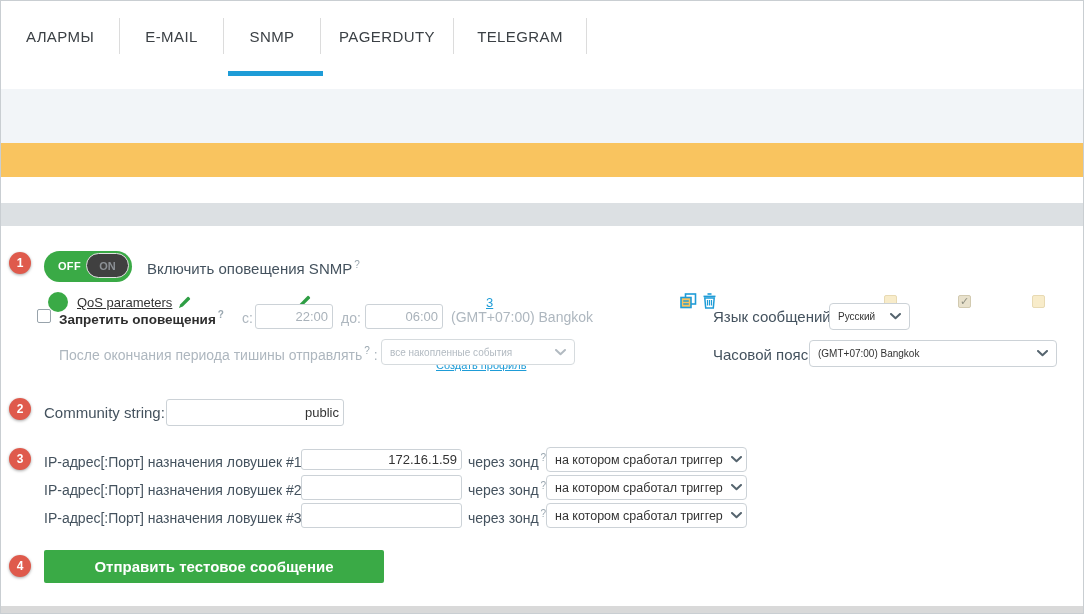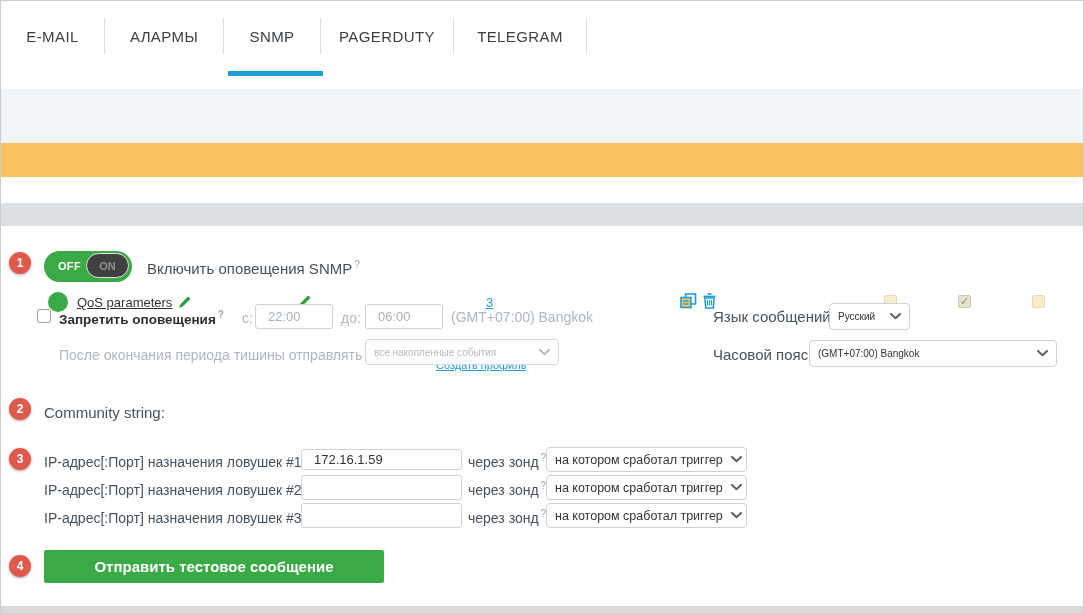--- a/index.html
+++ b/index.html
@@ -50,21 +50,21 @@
     border-radius:13px;box-sizing:border-box;display:flex;align-items:center;justify-content:center;
     color:#8c9196;font-size:11px;font-weight:bold;
   }
   .lbl{position:absolute;font-size:15px;color:#44525e;white-space:nowrap;}
   .lbl-sm{font-size:14px;}
   .lbl-dark{color:#2e2e2e;font-weight:bold;font-size:13.5px;}
   .lbl-gray{color:#aeb7bf;}
   .cb{position:absolute;left:36px;top:308px;width:14px;height:14px;border:1px solid #98a3ab;border-radius:2px;background:#fff;cursor:pointer;box-sizing:border-box;}
   .txt{
     position:absolute;box-sizing:border-box;border:1px solid #ccd2d7;border-radius:3px;background:#fff;
-    text-align:left;font-size:13px;color:#333;font-family:inherit;outline:none;padding:0 12px;
+    text-align:right;font-size:13px;color:#333;font-family:inherit;outline:none;padding:0 4px;
   }
   .txt.dis{color:#a9b2ba;}
   .sel{
     position:absolute;box-sizing:border-box;border:1px solid #ccd2d7;border-radius:4px;background:#fff;
     display:flex;align-items:center;justify-content:space-between;font-size:10px;color:#333;
     padding:0 8px;cursor:pointer;white-space:nowrap;
   }
   .sel .chev{color:#55646e;display:inline-flex;margin-left:8px;flex:0 0 auto;}
   .sel.dis{color:#b2bac1;border-color:#d6dbde;}
   .sel.dis .chev{color:#b2bac1;}
@@ -74,22 +74,22 @@
     display:flex;align-items:center;justify-content:center;
   }
   .bottom-strip{position:absolute;left:0;right:0;bottom:0;height:7px;background:#d9d9d9;}
 </style>
 </head>
 <body>
 
 <div class="page">
 
   <div class="tabbar">
+    <div class="tab" style="width:119px">АЛАРМЫ</div>
     <div class="tab" style="width:104px">E-MAIL</div>
-    <div class="tab" style="width:119px">АЛАРМЫ</div>
     <div class="tab" style="width:97px">SNMP</div>
     <div class="tab" style="width:133px">PAGERDUTY</div>
     <div class="tab" style="width:133px">TELEGRAM</div>
   </div>
   <div class="tab-underline"></div>
 
   <div class="thead">
     <div class="col-h" style="left:68px;top:104px">Профиль</div>
     <div class="col-h" style="left:272px;top:104px">Описание</div>
     <div class="col-h" style="left:387px;top:104px">Количество задач</div>
@@ -175,41 +175,42 @@
   <div class="sel" style="left:828px;top:302px;width:81px;height:27px">
     <span class="sel-text">Русский</span>
     <span class="chev">
         <svg width="11" height="7" viewBox="0 0 11 7">
           <polyline points="1,1 5.5,5.3 10,1" fill="none" stroke="currentColor" stroke-width="2" stroke-linecap="round" stroke-linejoin="round"></polyline>
         </svg>
       </span>
   </div>
 
   <div class="lbl lbl-sm lbl-gray" style="left:58px;top:344px"><span>После окончания периода тишины отправлять</span><sup class="help">?</sup> <span>:</span></div>
-  <div class="sel dis" style="left:364px;top:338px;width:194px;height:26px">
+  <div class="sel dis" style="left:380px;top:338px;width:194px;height:26px">
     <span class="sel-text">все накопленные события</span>
     <span class="chev">
         <svg width="11" height="7" viewBox="0 0 11 7">
           <polyline points="1,1 5.5,5.3 10,1" fill="none" stroke="currentColor" stroke-width="2" stroke-linecap="round" stroke-linejoin="round"></polyline>
         </svg>
       </span>
   </div>
 
   <div class="lbl" style="left:712px;top:345px">Часовой пояс</div>
   <div class="sel" style="left:808px;top:339px;width:248px;height:27px">
     <span class="sel-text">(GMT+07:00) Bangkok</span>
     <span class="chev">
         <svg width="11" height="7" viewBox="0 0 11 7">
           <polyline points="1,1 5.5,5.3 10,1" fill="none" stroke="currentColor" stroke-width="2" stroke-linecap="round" stroke-linejoin="round"></polyline>
         </svg>
       </span>
   </div>
 
   <div class="badge" style="left:8px;top:397px">2</div>
   <div class="lbl" style="left:43px;top:403px">Community string:</div>
+  <input class="txt" style="left: 165px; top: 398px; width: 178px; height: 27px;" value="public">
 
   <div class="badge" style="left:8px;top:447px">3</div>
 
   <div>
     <div class="lbl lbl-sm" style="left:43px;top:451px"><span>IP-адрес[:Порт] назначения ловушек #1</span><sup class="help">?</sup></div>
     <input class="txt" style="left: 300px; top: 448px; width: 161px; height: 21px;" value="172.16.1.59">
     <div class="lbl lbl-sm" style="left:467px;top:451px"><span>через зонд</span><sup class="help">?</sup></div>
     <div class="sel" style="left:545px;top:446px;width:201px;height:25px;font-size:12.5px">
       <span class="sel-text">на котором сработал триггер</span>
       <span class="chev">

